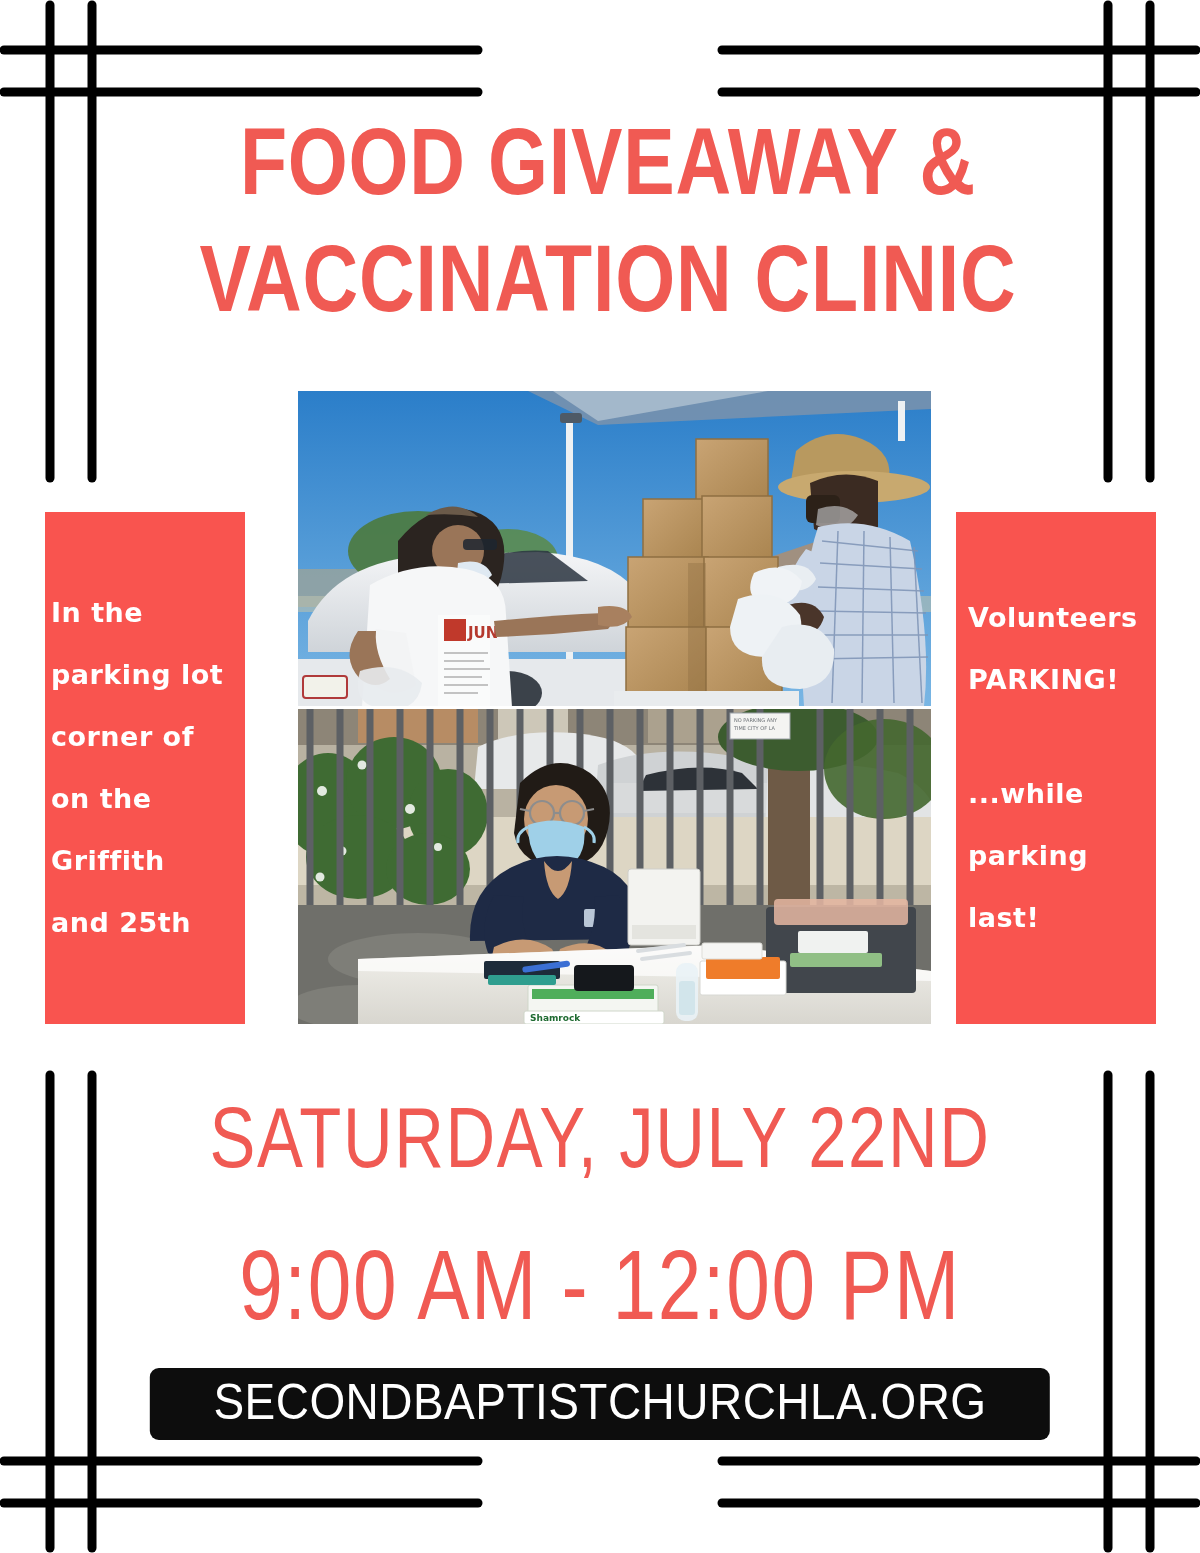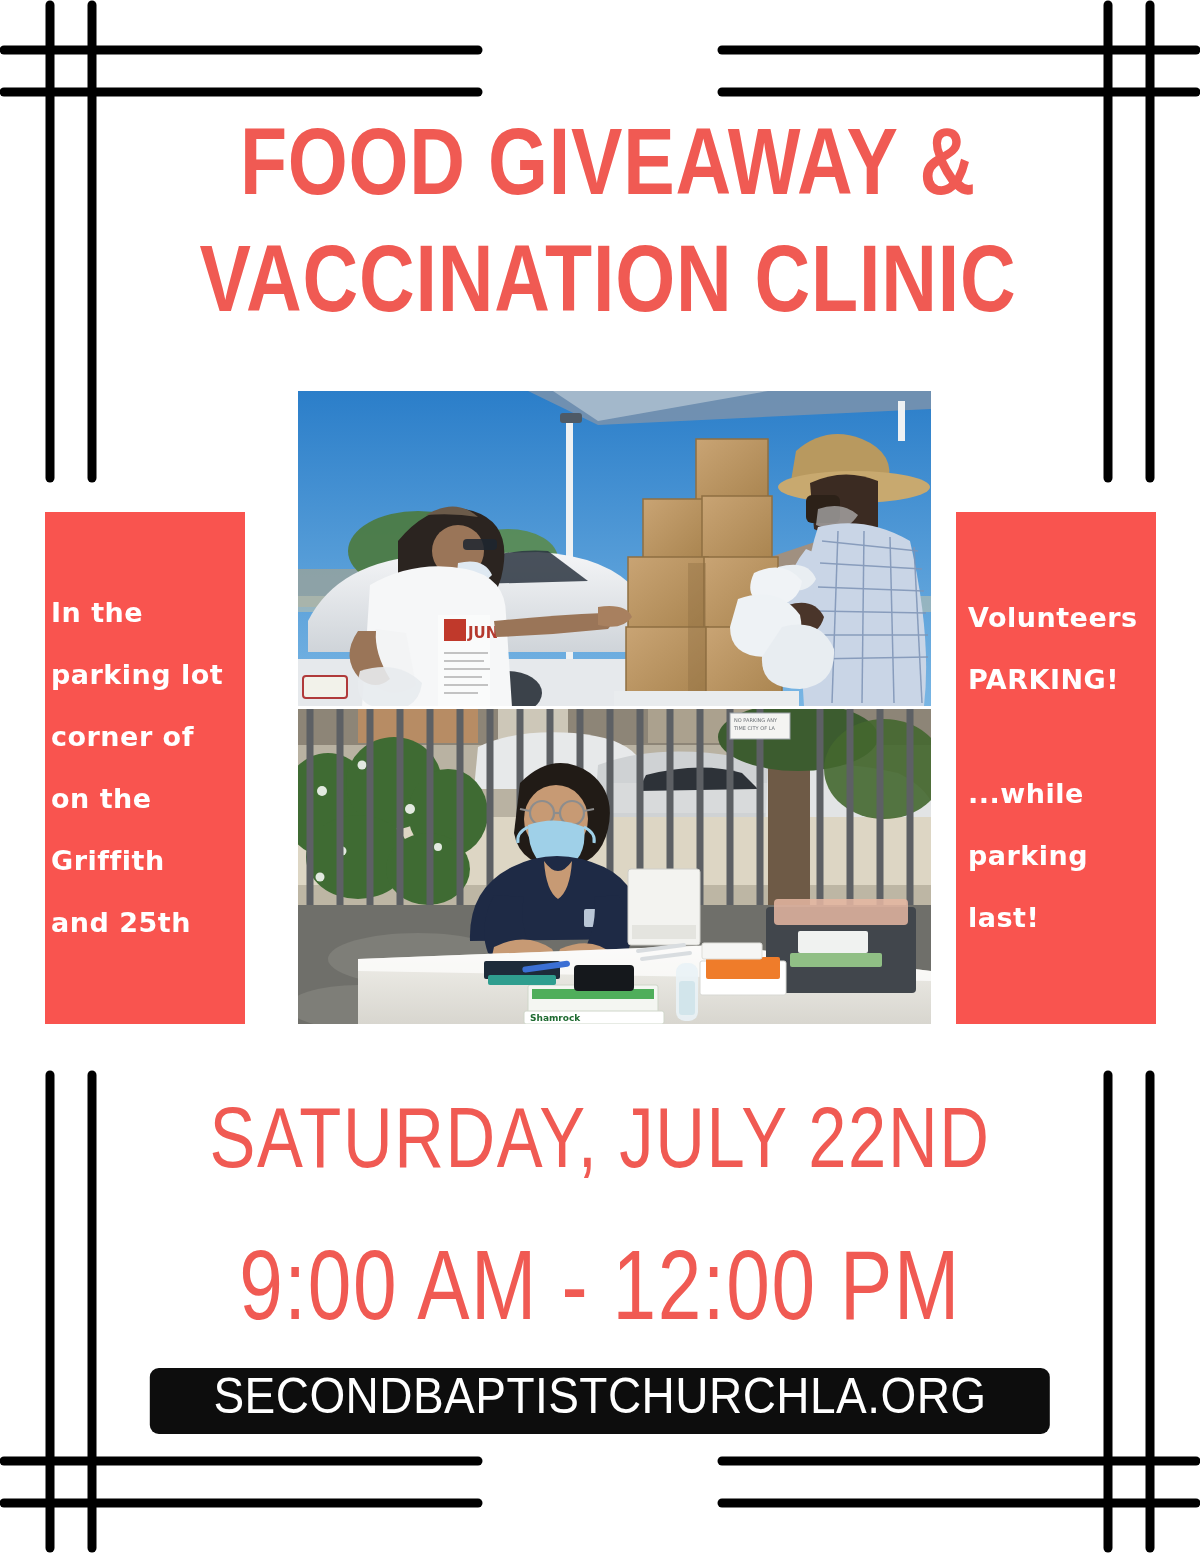--- a/index.html
+++ b/index.html
@@ -84,21 +84,21 @@
   }
   #dt-date{font-size:86px;line-height:1.05;}
   #dt-time{font-size:98px;line-height:1.05;margin-top:52px;}
 
   
   #url-pill{
     position:absolute;left:50%;transform:translateX(-50%);
     top:1368px;
     background:#0d0d0d;
     border-radius:9px;
-    padding:3px 30px 13px 30px;
+    padding:9px 30px 13px 30px;
     display:flex;align-items:flex-end;justify-content:center;
   }
   #url-text{
     color:#ffffff;
     font-family:"Liberation Sans Narrow","Liberation Sans",sans-serif;
     font-weight:400;
     font-size:50px;
     line-height:1;
     letter-spacing:.5px;
     white-space:nowrap;

